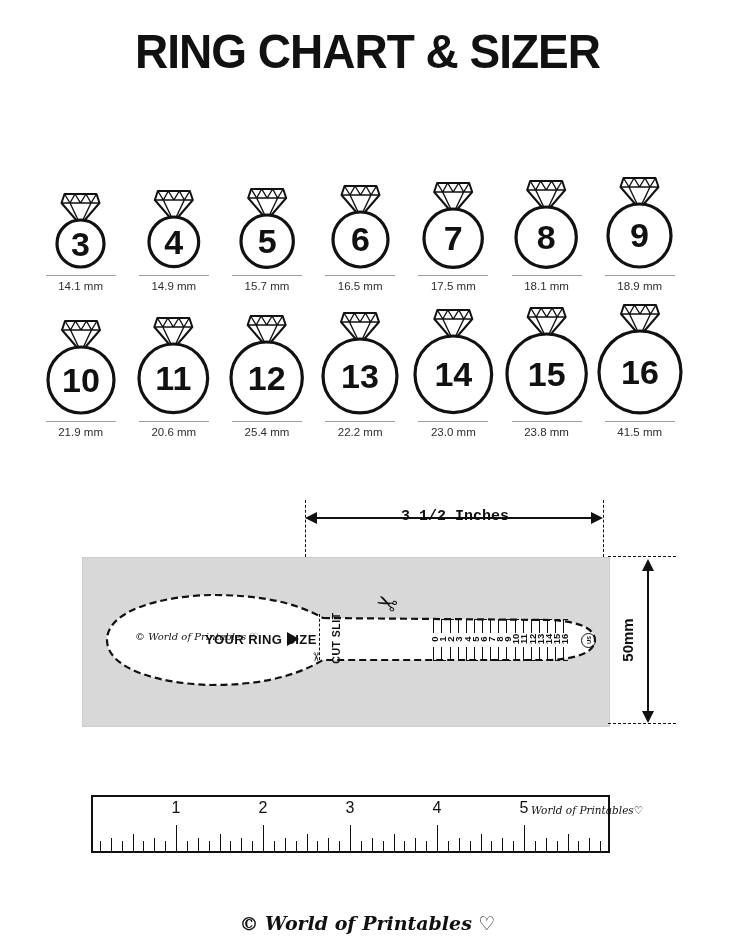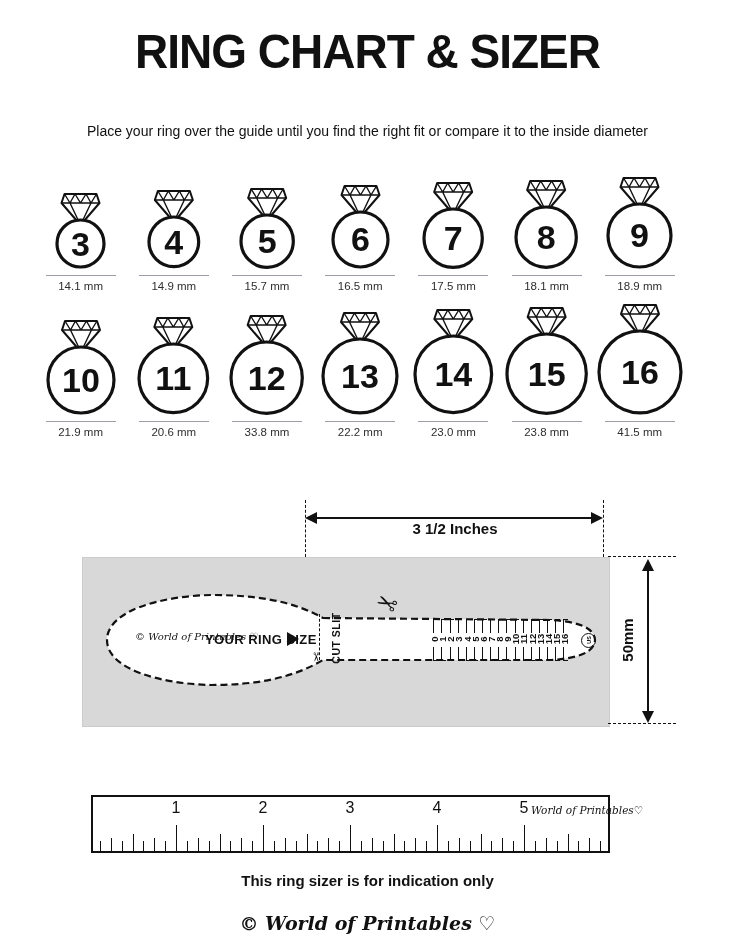--- a/index.html
+++ b/index.html
@@ -43,21 +43,20 @@
   .foot-bold{top:872px;left:0;width:735px;text-align:center;font-size:15px;font-weight:bold;}
   .foot-text{top:890px;left:0;width:735px;text-align:center;font-size:14.5px;}
   .foot-brand{top:912px;left:0;width:735px;text-align:center;font-size:19px;font-weight:bold;}
 </style>
 </head>
 <body>
 
 <div class="page">
 
   <div class="abs title">RING CHART &amp; SIZER</div>
-  <div class="abs instruction">Place your ring over the guide until you find the right fit or compare it to the inside diameter</div>
 
   <div class="abs ring-row" style="left:34px;top:162px;width:667px;height:130px;">
       <div class="ring-cell">
         <svg width="55" height="79">
           <path d="M11.5 2 L43.5 2 L46.5 11 L27.5 33 L8.5 11 Z" fill="none" stroke="#111" stroke-width="2" stroke-linejoin="round"></path>
           <path d="M8.5 11 L46.5 11 M11.5 2 L17 11 L22 2 L27.5 11 L33 2 L38 11 L43.5 2 M17 11 L27.5 33 M38 11 L27.5 33" fill="none" stroke="#111" stroke-width="1.4" stroke-linejoin="round"></path>
           <circle cx="27.5" cy="51.5" r="23.5" fill="#fff" stroke="#111" stroke-width="3.2"></circle>
           <text x="27.5" y="63.5" text-anchor="middle" font-size="34" font-weight="bold" fill="#111" font-family="&quot;Liberation Sans&quot;,sans-serif">3</text>
         </svg>
         <div class="u-line"></div>
@@ -146,21 +145,21 @@
         <div class="mm-label">20.6 mm</div>
       </div>
       <div class="ring-cell">
         <svg width="79.309" height="103.309">
           <path d="M23.6545 2 L55.6545 2 L58.6545 11 L39.6545 33 L20.6545 11 Z" fill="none" stroke="#111" stroke-width="2" stroke-linejoin="round"></path>
           <path d="M20.6545 11 L58.6545 11 M23.6545 2 L29.1545 11 L34.1545 2 L39.6545 11 L45.1545 2 L50.1545 11 L55.6545 2 M29.1545 11 L39.6545 33 M50.1545 11 L39.6545 33" fill="none" stroke="#111" stroke-width="1.4" stroke-linejoin="round"></path>
           <circle cx="39.6545" cy="63.6545" r="35.6545" fill="#fff" stroke="#111" stroke-width="3.2"></circle>
           <text x="39.6545" y="75.6545" text-anchor="middle" font-size="34" font-weight="bold" fill="#111" font-family="&quot;Liberation Sans&quot;,sans-serif">12</text>
         </svg>
         <div class="u-line"></div>
-        <div class="mm-label">33.8 mm</div>
+        <div class="mm-label">25.4 mm</div>
       </div>
       <div class="ring-cell">
         <svg width="81.973" height="105.973">
           <path d="M24.9865 2 L56.9865 2 L59.9865 11 L40.9865 33 L21.9865 11 Z" fill="none" stroke="#111" stroke-width="2" stroke-linejoin="round"></path>
           <path d="M21.9865 11 L59.9865 11 M24.9865 2 L30.4865 11 L35.4865 2 L40.9865 11 L46.4865 2 L51.4865 11 L56.9865 2 M30.4865 11 L40.9865 33 M51.4865 11 L40.9865 33" fill="none" stroke="#111" stroke-width="1.4" stroke-linejoin="round"></path>
           <circle cx="40.9865" cy="64.9865" r="36.9865" fill="#fff" stroke="#111" stroke-width="3.2"></circle>
           <text x="40.9865" y="76.9865" text-anchor="middle" font-size="34" font-weight="bold" fill="#111" font-family="&quot;Liberation Sans&quot;,sans-serif">13</text>
         </svg>
         <div class="u-line"></div>
         <div class="mm-label">22.2 mm</div>
@@ -199,21 +198,21 @@
 
   <div class="abs" style="left:0;top:480px;width:735px;height:300px;">
 
     <div class="abs vguide" style="left:305px;top:20px;height:57px;"></div>
     <div class="abs vguide" style="left:603px;top:20px;height:57px;"></div>
     <svg class="abs" style="left:303px;top:28px;" width="302" height="20">
       <line x1="10" y1="10" x2="292" y2="10" stroke="#111" stroke-width="2"></line>
       <path d="M2 10 L14 4 L14 16 Z" fill="#111"></path>
       <path d="M300 10 L288 4 L288 16 Z" fill="#111"></path>
     </svg>
-    <div class="abs dim-label" style="left:305px;top:40px;width:300px;">3 1/2 Inches</div>
+    <div class="abs dim-label" style="left:305px;top:28px;width:300px;font-family:Liberation Mono, monospace;">3 1/2 Inches</div>
 
     <div class="abs gray-box" style="left:82px;top:77px;width:526px;height:168px;">
 
       <svg class="abs" style="left:0;top:0;" width="526" height="168">
         <path d="M 240 60 L 468 62 C 497 64 511 70 512 82 C 511 94 497 100 468 102 L 240 102
                  C 208 121 170 127 128 127 C 80 126 24 112 24 82 C 24 52 80 38 128 37
                  C 170 37 208 42 240 60 Z" fill="#ffffff" stroke="#111" stroke-width="2.2" stroke-dasharray="7 4"></path>
       </svg>
 
       <div class="abs script" style="left:52px;top:73px;font-size:10px;white-space:nowrap;">© World of Printables ♡</div>
@@ -344,16 +343,15 @@
       <div class="r-tick" style="left: 485.375px; height: 10px;"></div>
       <div class="r-tick" style="left: 496.25px; height: 13px;"></div>
       <div class="r-tick" style="left: 507.125px; height: 10px;"></div>
       <span class="r-num" style="left: 83px;">1</span>
       <span class="r-num" style="left: 170px;">2</span>
       <span class="r-num" style="left: 257px;">3</span>
       <span class="r-num" style="left: 344px;">4</span>
       <span class="r-num" style="left: 431px;">5</span>
     </div>
 
-  <div class="abs foot-bold">This ring sizer is for indication only</div>
   <div class="abs foot-brand script">© World of Printables ♡</div>
 
 </div>
 
 </body></html>

